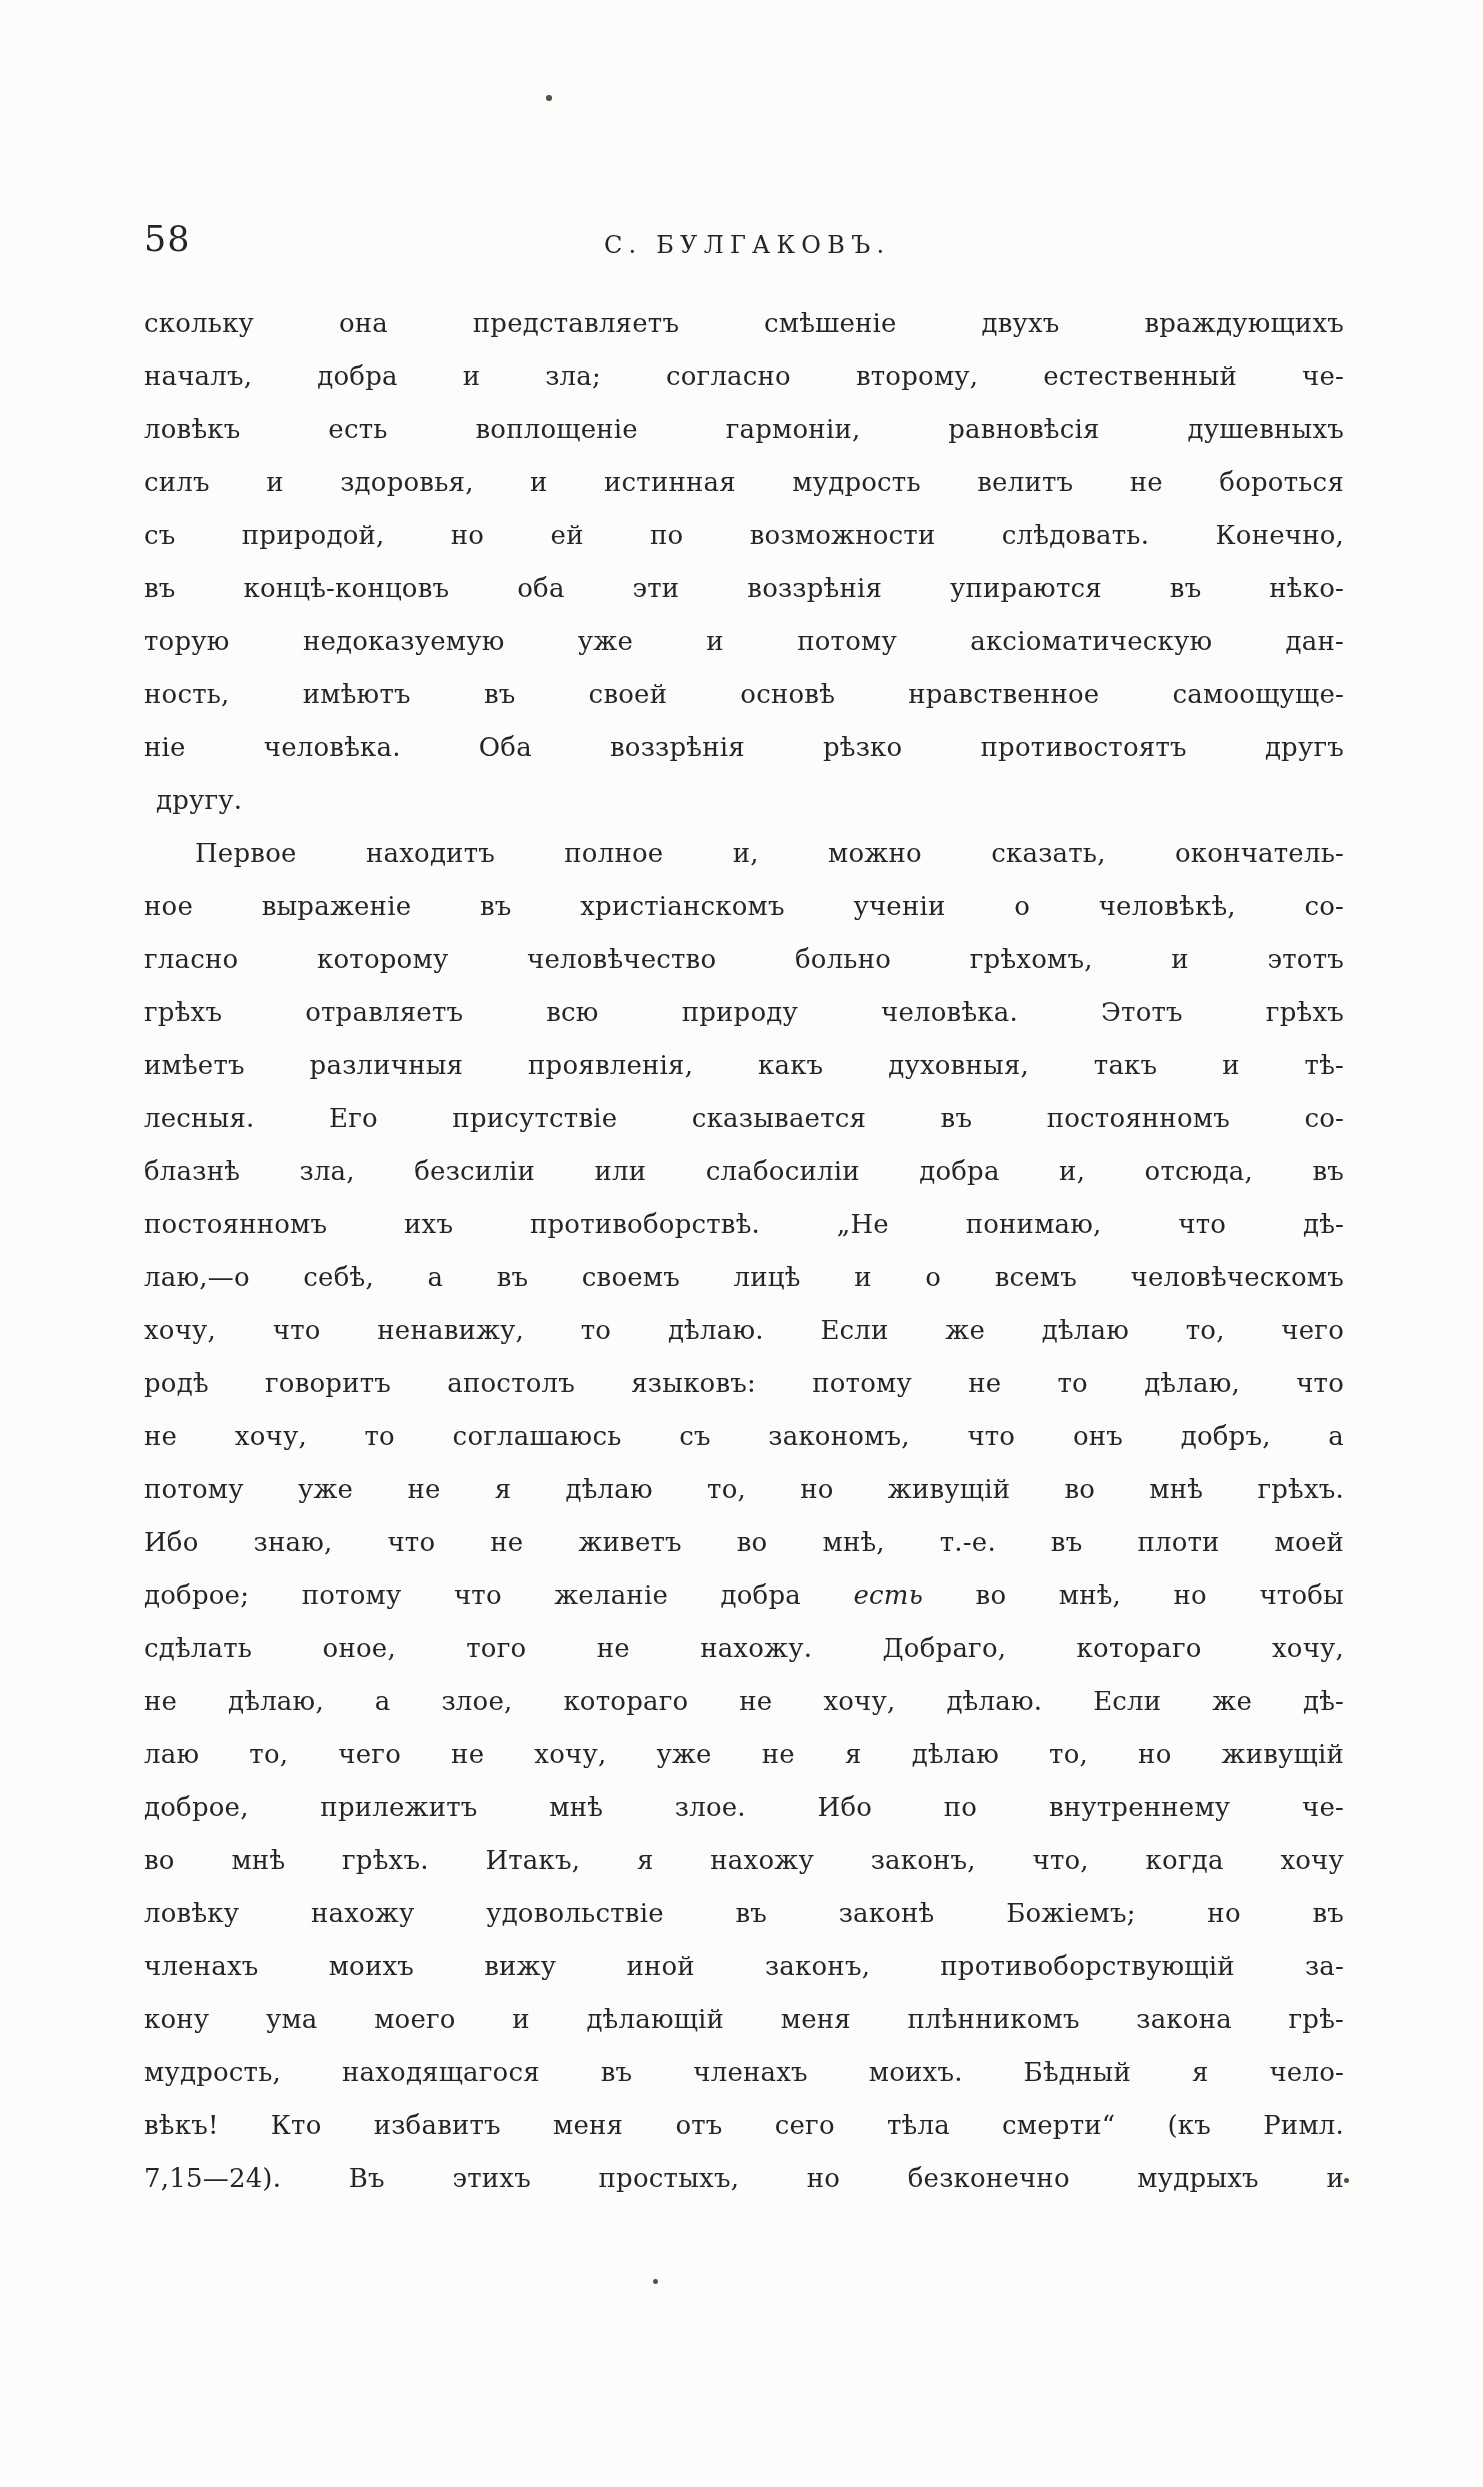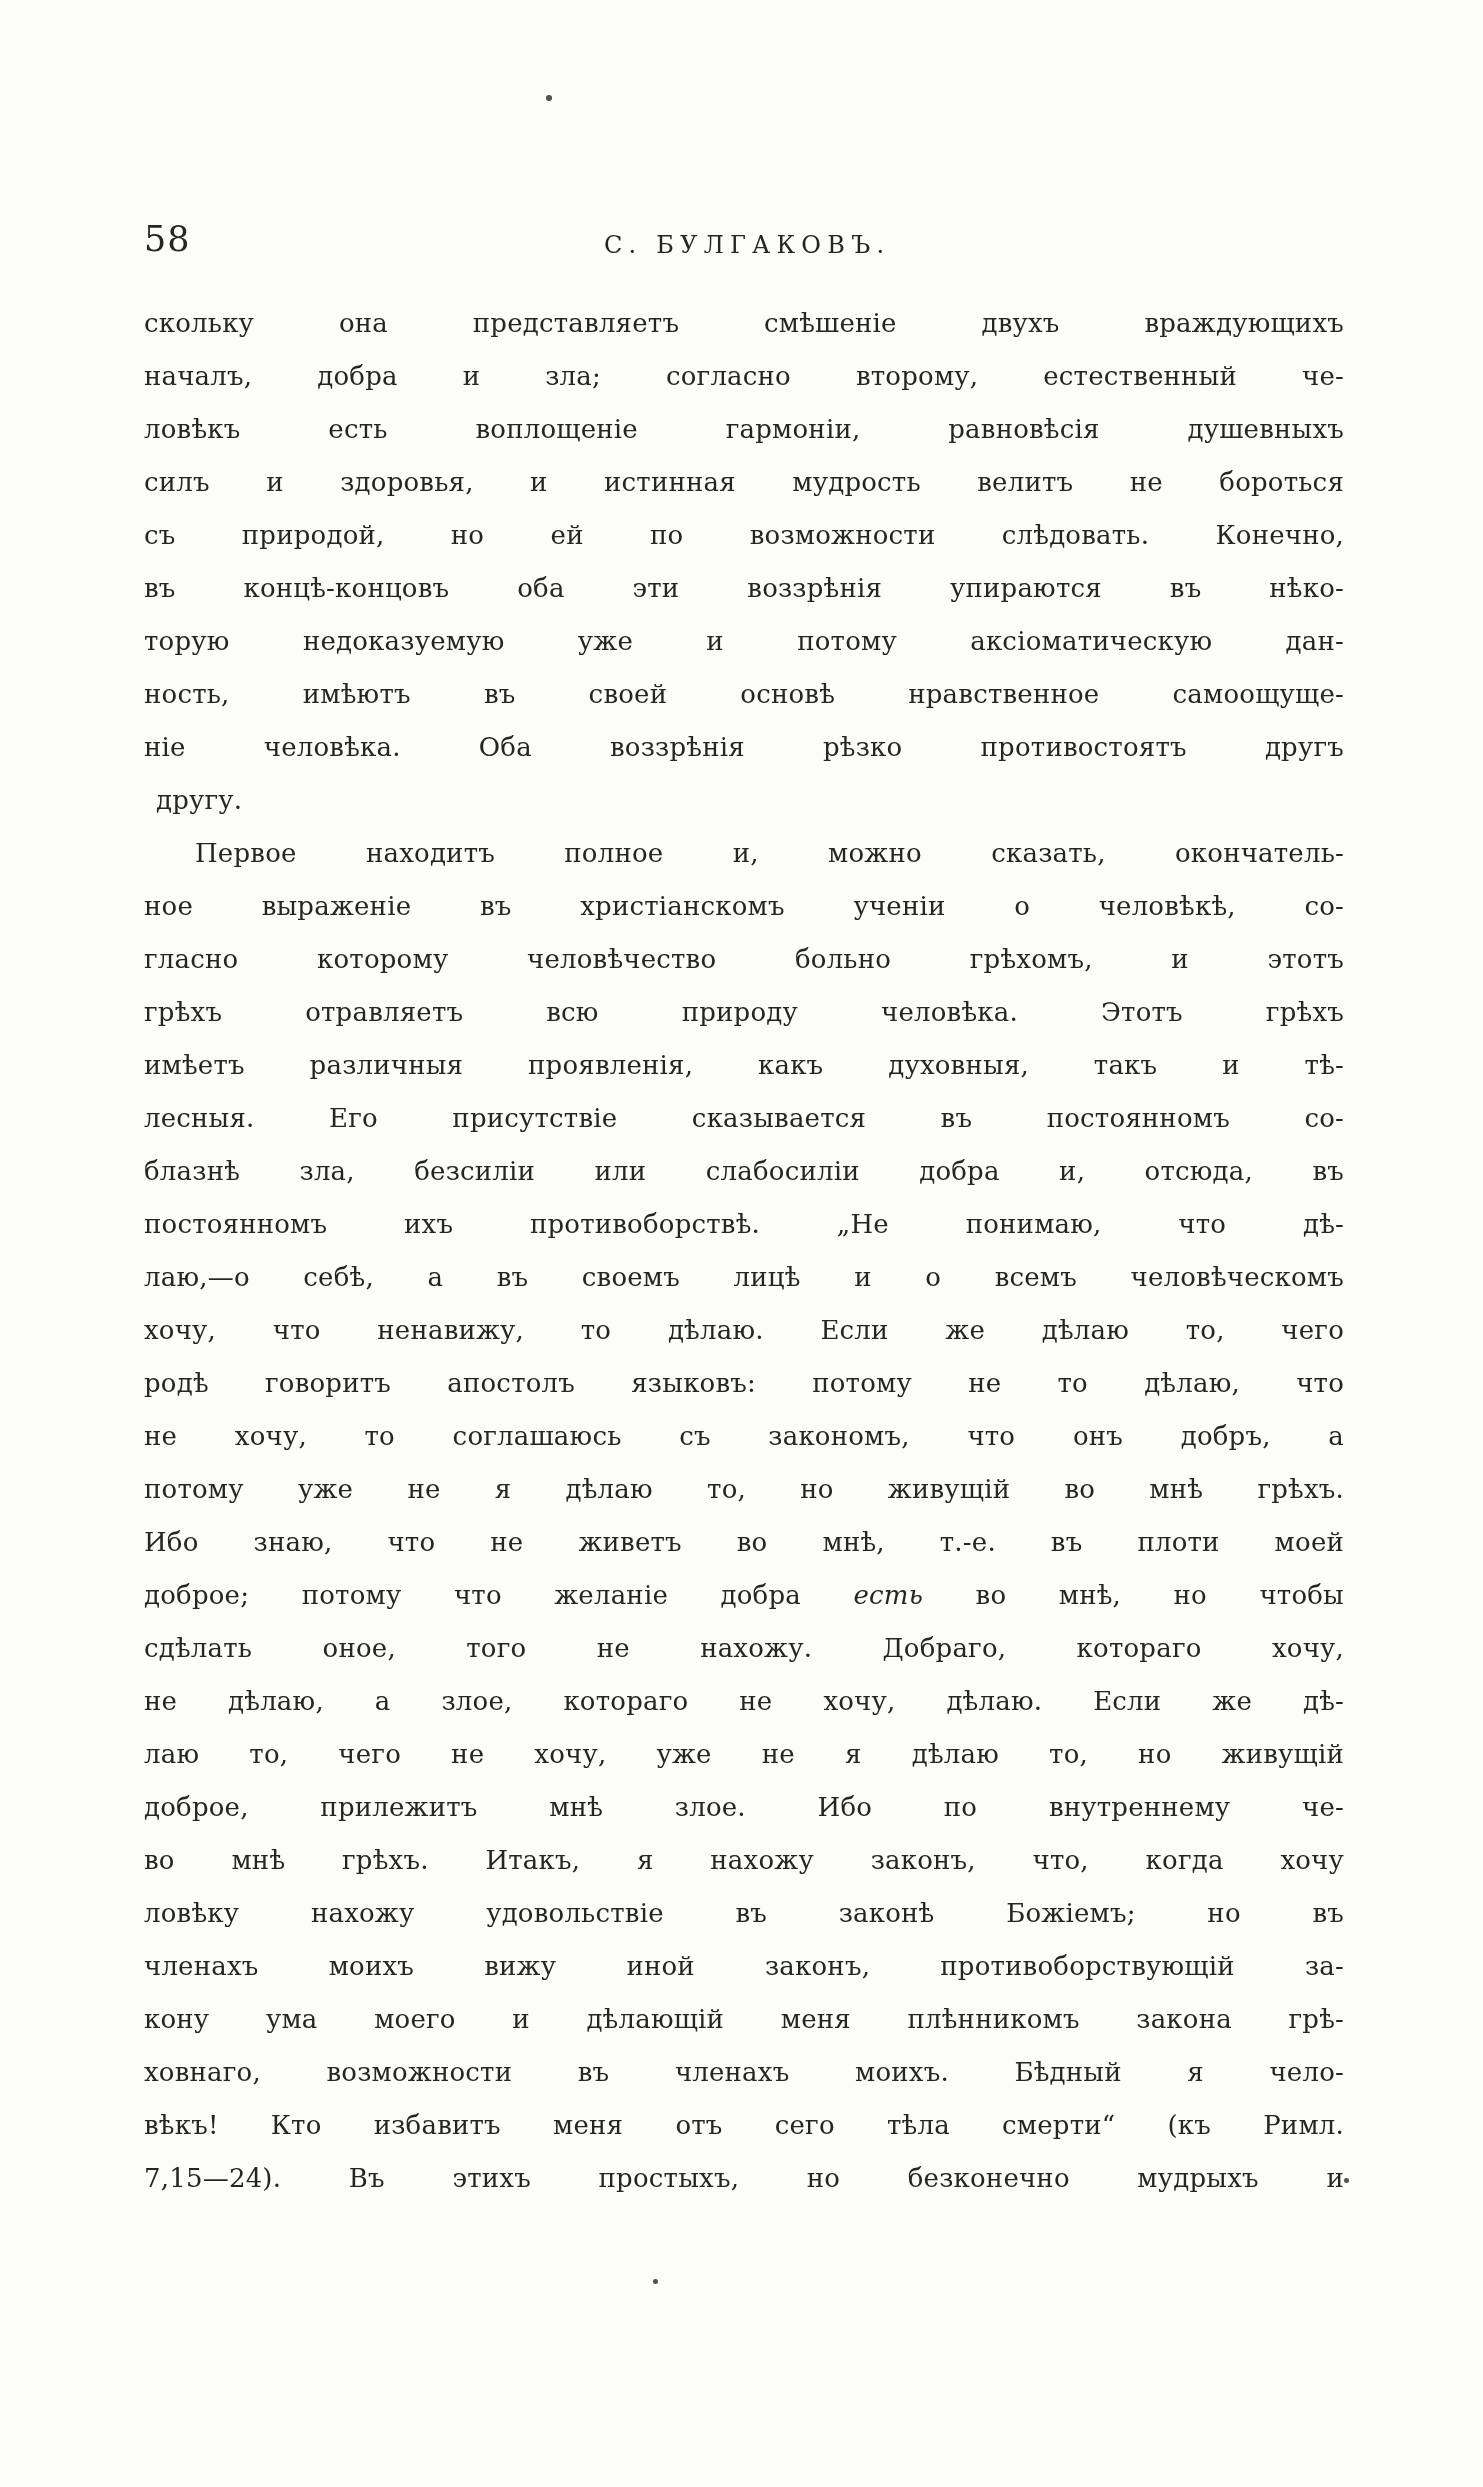--- a/index.html
+++ b/index.html
@@ -112,21 +112,21 @@
       <div class="line">Ибо знаю, что не живетъ во мнѣ, т.-е. въ плоти моей</div>
       <div class="line"><span>доброе; потому что желаніе добра</span> <em>есть</em> <span>во мнѣ, но чтобы</span></div>
       <div class="line">сдѣлать оное, того не нахожу. Добраго, котораго хочу,</div>
       <div class="line">не дѣлаю, а злое, котораго не хочу, дѣлаю. Если же дѣ-</div>
       <div class="line">лаю то, чего не хочу, уже не я дѣлаю то, но живущій</div>
       <div class="line">доброе, прилежитъ мнѣ злое. Ибо по внутреннему че-</div>
       <div class="line">во мнѣ грѣхъ. Итакъ, я нахожу законъ, что, когда хочу</div>
       <div class="line">ловѣку нахожу удовольствіе въ законѣ Божіемъ; но въ</div>
       <div class="line">членахъ моихъ вижу иной законъ, противоборствующій за-</div>
       <div class="line">кону ума моего и дѣлающій меня плѣнникомъ закона грѣ-</div>
-      <div class="line">ховнаго, возможности въ членахъ моихъ. Бѣдный я чело-</div>
+      <div class="line">мудрость, находящагося въ членахъ моихъ. Бѣдный я чело-</div>
       <div class="line">вѣкъ! Кто избавитъ меня отъ сего тѣла смерти“ (къ Римл.</div>
       <div class="line">7,15—24). Въ этихъ простыхъ, но безконечно мудрыхъ и</div>
     </div>
 
   </main>
 
 </div>
 
 
 </body></html>

